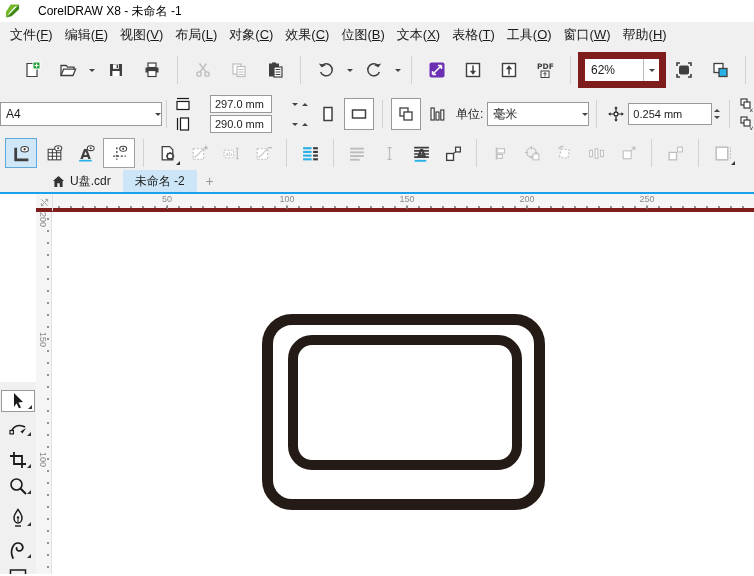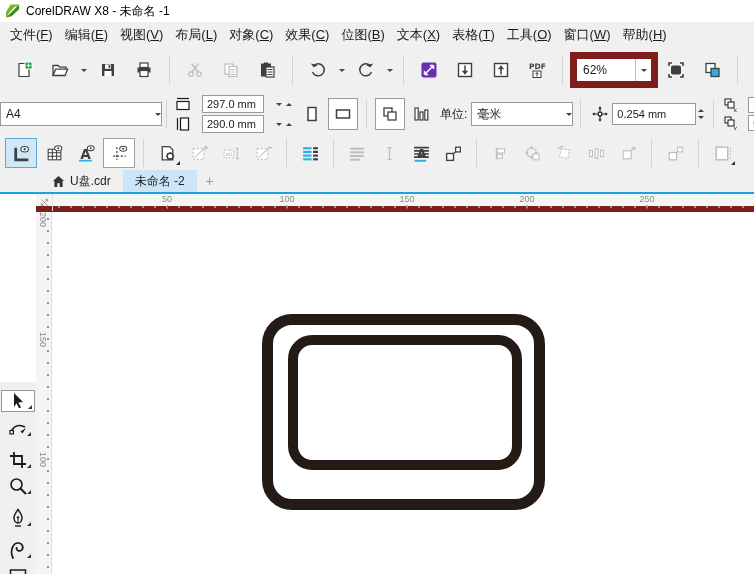--- a/index.html
+++ b/index.html
@@ -2,48 +2,48 @@
 <html style="--accent-blue: #18a3e8; --active-tab-bg: #cde6f7; --active-toggle-bg: #cfe7f7; --toolbar-bg: #f0f0f0; --icon-dark: #3f3f3f; --disabled-gray: #bdbdbd; --purple: #6b2fb3; --logo-green: #76b82a; --cyan-icon: #29b1e6; --shape-stroke: #241a16;"><head>
 <meta charset="utf-8">
 <style>
   html,body{margin:0;padding:0}
   body{width:754px;height:576px;overflow:hidden;background:#fff;
        font-family:"Liberation Sans","DejaVu Sans",sans-serif;font-size:12px;color:#1a1a1a;
        -webkit-font-smoothing:antialiased}
   .bar{box-sizing:border-box}
 
   
-  .titlebar{height:22px;background:#fff;display:flex;align-items:center;gap:6px;padding-left:5px}
+  .titlebar{height:22px;background:#fff;display:flex;align-items:center;gap:18px;padding-left:5px}
   .titlebar .logo{width:15px;height:15px;display:inline-flex}
   .title-text{font-size:12px;color:#000}
 
   
   .menubar{height:26px;background:#f0f0f0;display:flex;align-items:center;padding-left:4px}
   .mi{padding:4px 5px;margin:0 1px;font-size:13px;white-space:nowrap;cursor:default}
   .mi u{text-decoration:underline}
 
   
   .toolbar{background:#f0f0f0;display:flex;align-items:center;overflow:hidden;white-space:nowrap}
-  #tb-std{height:44px;padding-left:6px}
+  #tb-std{height:44px;padding-left:14px}
   .tbtn{position:relative;width:34px;height:34px;margin:0 1px;display:inline-flex;align-items:center;justify-content:center;color:#3f3f3f;flex:none}
   .tbtn svg{width:21px;height:21px}
   .tbtn.disabled{color:#bdbdbd}
   .ddbtn{width:12px;height:34px;display:inline-flex;align-items:center;justify-content:center;flex:none}
   .ddbtn i,.caret{display:block;width:0;height:0;border:3.5px solid transparent;border-top-color:#444;margin-top:3px}
   .vsep{width:1px;height:28px;background:#d2d2d2;margin:0 7px;flex:none}
   .combo{width:74px;height:22px;background:#fff;border:7px solid #7f1d1d;display:inline-flex;align-items:center;flex:none}
   .combo .val{flex:1;padding-left:6px;font-size:12px}
   .combo .arrowbox{width:15px;align-self:stretch;border-left:1px solid #bbb;display:flex;align-items:center;justify-content:center}
 
   
   #tb-prop{height:44px;}
   .pcombo{height:22px;background:#fff;border:1px solid #999;display:inline-flex;align-items:center;flex:none}
   .pcombo .val{flex:1;padding-left:5px;font-size:12px}
   .pcol{display:inline-flex;flex-direction:column;gap:2px;margin:0 3px;flex:none}
-  .prow{display:inline-flex;align-items:center;gap:10px}
+  .prow{display:inline-flex;align-items:center;gap:18px}
   .pfield{box-sizing:border-box;height:18px;border:1px solid #999;background:#fff;font-size:11px;display:inline-flex;align-items:center;padding:0 4px;flex:none}
   .spin-h{display:inline-flex;gap:4px;align-items:center;padding:0 2px}
   .spin-h i{display:block;width:0;height:0;border:3.2px solid transparent}
   .spin-h .dn{border-top-color:#444;margin-top:3px}
   .spin-h .up{border-bottom-color:#444;margin-bottom:3px}
   .spin-v{display:inline-flex;flex-direction:column;gap:2px;padding:0 2px}
   .spin-v i{display:block;width:0;height:0;border:3.2px solid transparent}
   .spin-v .up{border-bottom-color:#444;margin-bottom:1px}
   .spin-v .dn{border-top-color:#444;margin-top:1px}
   .pbtn{position:relative;width:28px;height:30px;margin:0 1px;display:inline-flex;align-items:center;justify-content:center;color:#3f3f3f;flex:none}
@@ -66,21 +66,21 @@
 
   
   .tabbar{height:24px;background:#f0f0f0;border-bottom:2px solid var(--accent-blue,#18a3e8);
           display:flex;align-items:stretch;padding-left:40px;overflow:hidden}
   .tab{display:flex;align-items:center;gap:5px;padding:0 12px;font-size:12px;color:#222;cursor:default}
   .tab.active{background:var(--active-tab-bg,#cde6f7)}
   .tab .ic svg{width:13px;height:13px}
   .newtab{width:26px;display:flex;align-items:center;justify-content:center;color:#9a9a9a;font-size:14px}
 
   
-  .hruler{position:relative;height:18px;background:#f5f5f5;margin-left:36px;border-bottom:6px solid #7f1d1d;box-sizing:border-box}
+  .hruler{position:relative;height:18px;background:#f5f5f5;margin-left:36px;border-bottom:4px solid #7f1d1d;box-sizing:border-box}
   .rcorner{position:absolute;left:0;top:0;width:16px;height:17px;border-right:1px solid #e0e0e0;display:flex;align-items:center;justify-content:center}
   .rcorner svg{width:11px;height:11px}
   .hdots{position:absolute;left:16px;right:0;top:0;height:17px;
          background-image:radial-gradient(circle at 7px 13px,#909090 1px,rgba(0,0,0,0) 1.5px);
          background-size:12px 18px}
   .hlab{position:absolute;top:1px;transform:translateX(-50%);font-size:9px;color:#8a8a8a;text-align:center;line-height:9px}
   .hlab::after{content:"";display:block;width:1px;height:4px;background:#8a8a8a;margin:1px auto 0}
 
   
   .main{position:relative;height:362px;background:#fff}

